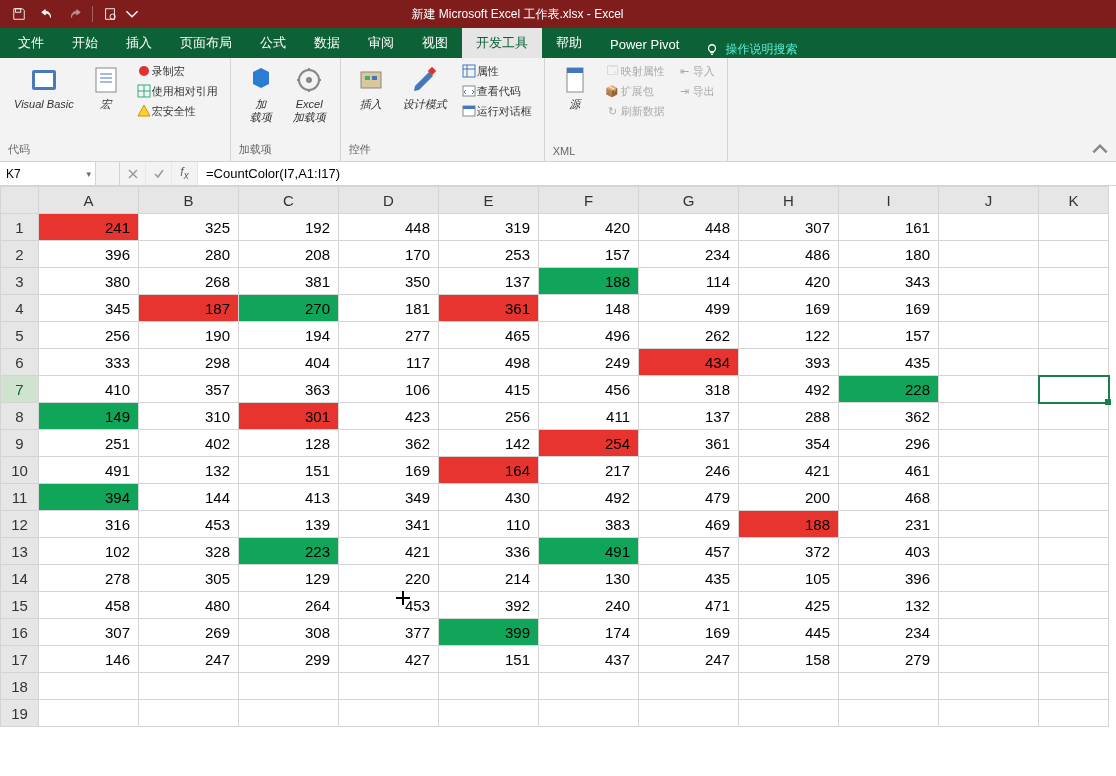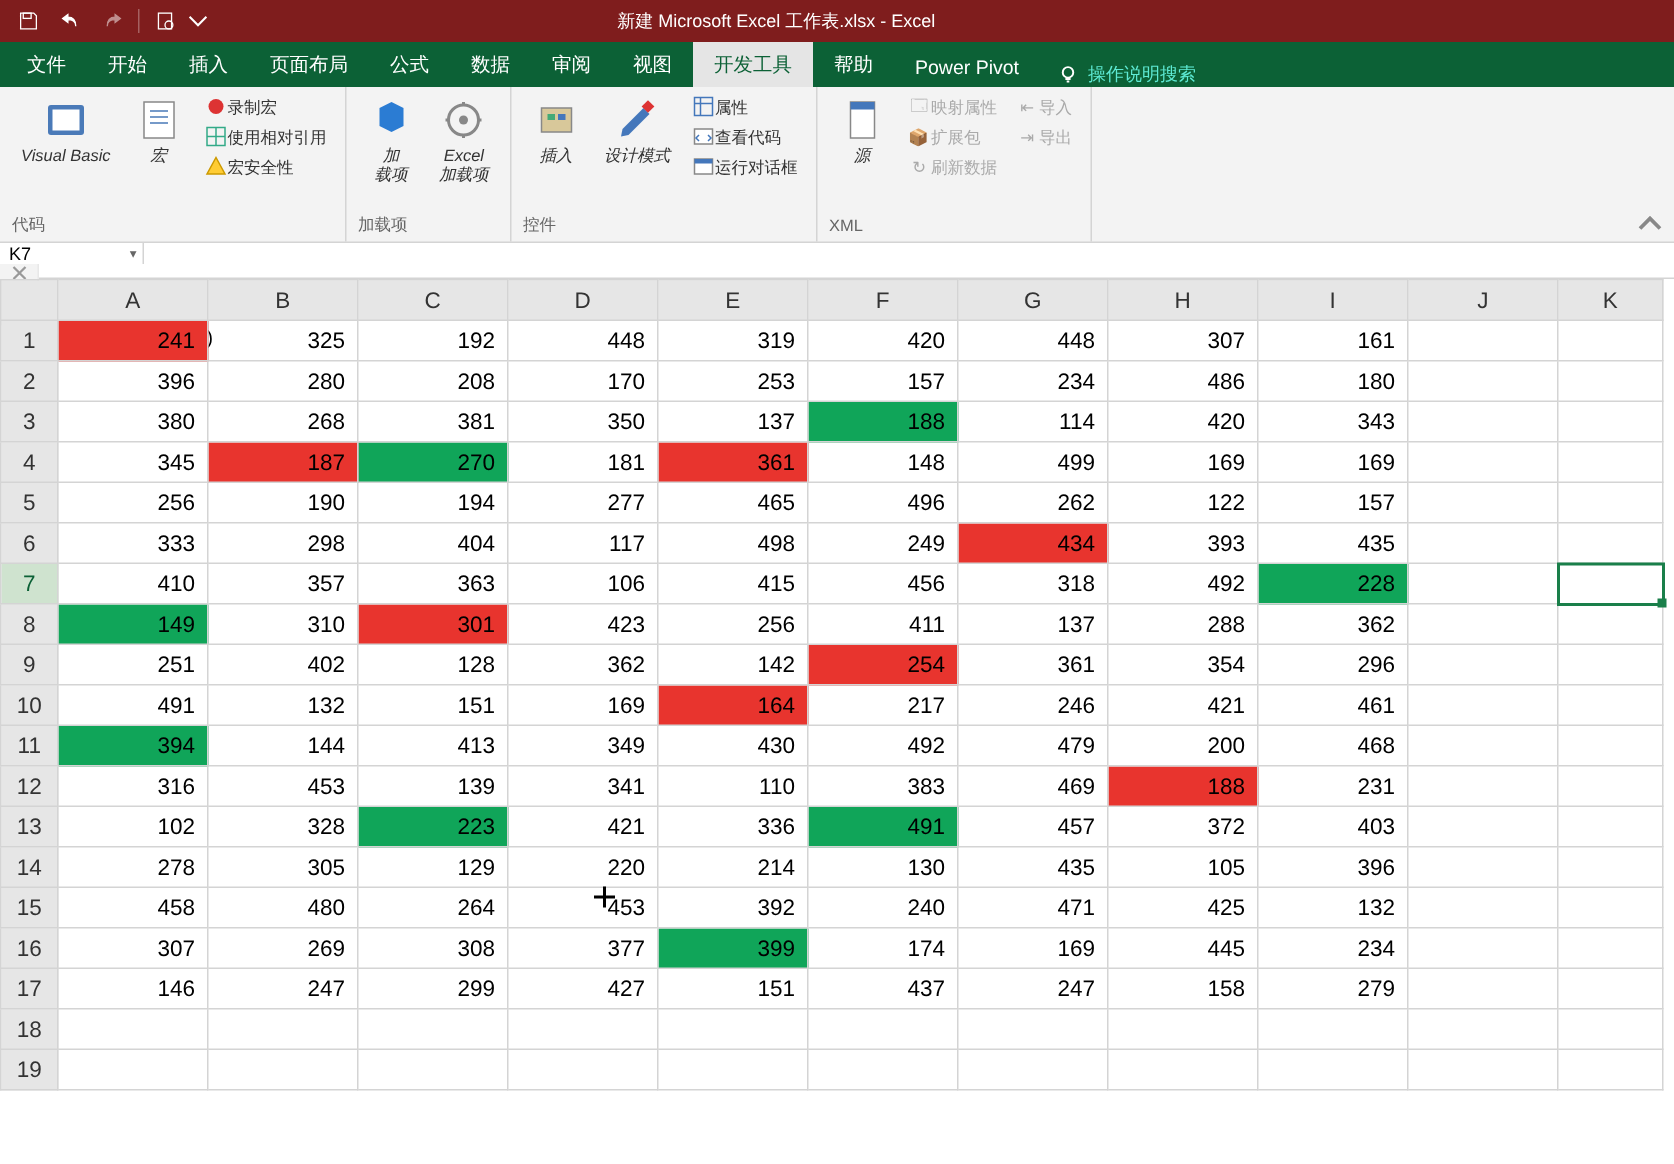--- a/index.html
+++ b/index.html
@@ -29,21 +29,21 @@
 .big-btn { display: flex; flex-direction: column; align-items: center; justify-content: center; padding: 2px 6px; cursor: pointer; min-width: 40px; font-style: italic; }
 .big-btn-icon { width: 32px; height: 32px; display: flex; align-items: center; justify-content: center; margin-bottom: 2px; }
 .big-btn-label { font-size: 11px; text-align: center; line-height: 13px; color: #333; }
 .small-btn-col { display: flex; flex-direction: column; gap: 2px; }
 .small-btn { display: flex; align-items: center; gap: 0; padding: 1px 4px; cursor: pointer; font-size: 11px; color: #333; white-space: nowrap; }
 .small-btn.disabled { color: #aaa; }
 .small-btn-icon { width: 16px; height: 16px; display: flex; align-items: center; justify-content: center; }
 .collapse-ribbon { position: absolute; right: 6px; bottom: 4px; width: 20px; height: 16px; cursor: pointer; display:flex; align-items:center; justify-content:center; }
 
 
-.formula-row { height: 24px; border-bottom: 1px solid #d4d4d4; display: flex; align-items: stretch; flex-direction: column; }
+.formula-row { height: 24px; border-bottom: 1px solid #d4d4d4; display: flex; align-items: stretch; }
 .name-box { width: 96px; border-right: 1px solid #d4d4d4; display: flex; align-items: center; padding: 0 6px; font-size: 12px; position: relative; background:#fff;}
 .name-box-dd { position:absolute; right:4px; top:50%; transform:translateY(-50%); font-size:9px; color:#666;}
 .fb-gap { width:24px; border-right:1px solid #d4d4d4; background:#f3f3f3;}
 .fb-btn { width: 26px; display: flex; align-items: center; justify-content: center; border-right: 1px solid #e8e8e8; color: #666; cursor: pointer; background:#f3f3f3;}
 .fb-btn svg { width: 12px; height: 12px; }
 .formula-input { flex: 1; padding: 0 8px; font-size: 13px; display: flex; align-items: center; background:#fff;}
 
 
 .sheet-area { position: relative; }
 .grid { border-collapse: collapse; table-layout: fixed; }

